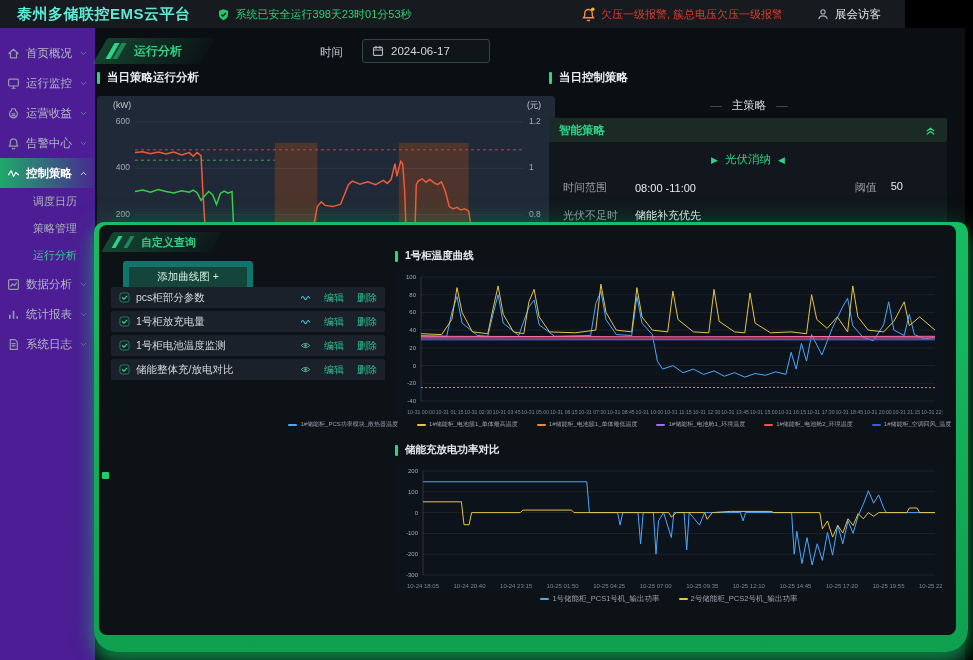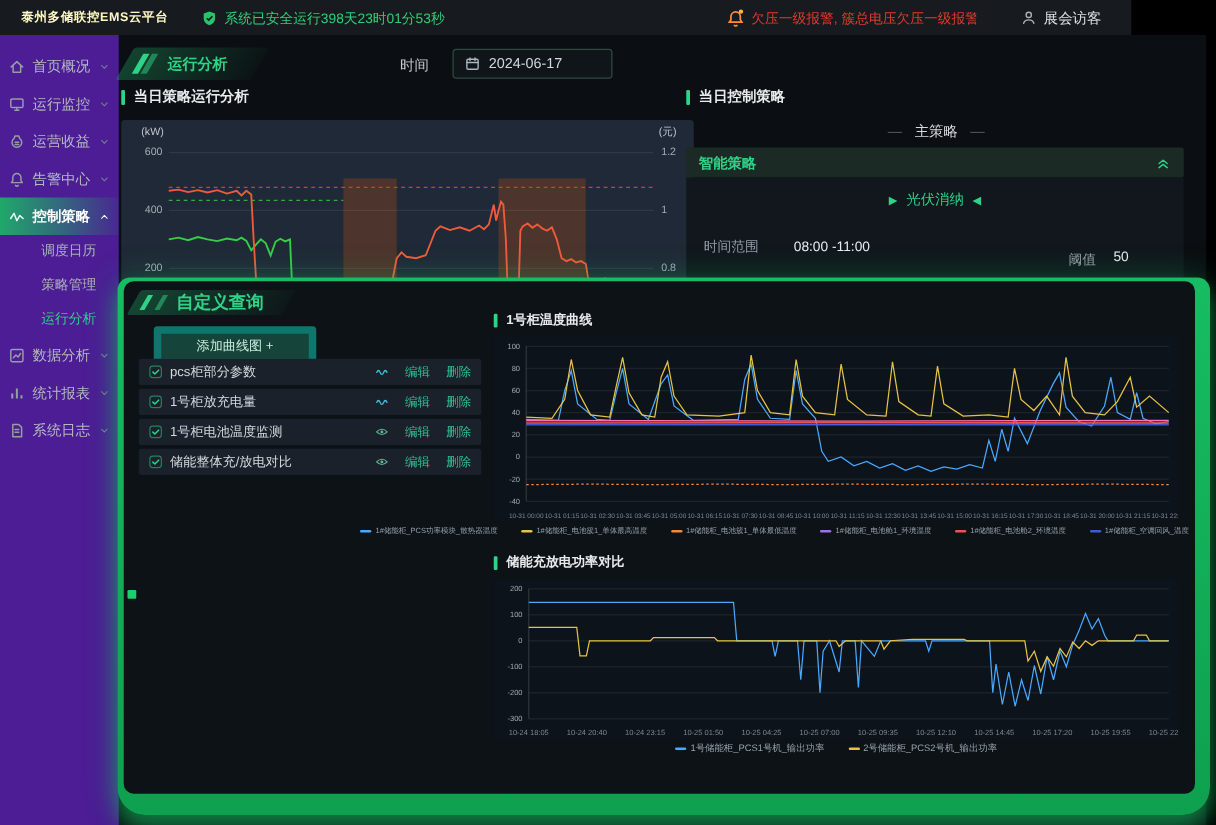--- a/index.html
+++ b/index.html
@@ -3,21 +3,21 @@
 <meta charset="utf-8">
 <style>
   html,body{margin:0;padding:0;background:#000;}
   #app{position:relative;width:973px;height:660px;background:#000;overflow:hidden;
        font-family:"Liberation Sans","DejaVu Sans",sans-serif;-webkit-font-smoothing:antialiased;}
   .ic{display:inline-block;line-height:0}
   .ic svg{display:block}
 
   
   .header{position:absolute;left:0;top:0;width:905px;height:28px;background:#171b20;display:flex;align-items:center;}
-  .brand{margin-left:17px;font-size:10px;font-weight:bold;color:#fef9c3;letter-spacing:.5px;}
+  .brand{margin-left:17px;font-size:15px;font-weight:bold;color:#5eead4;letter-spacing:.5px;}
   .uptime{margin-left:26px;display:flex;align-items:center;gap:6px;color:#2fcf74;font-size:11px;}
   .uptime .ic{width:13px;height:13px}
   .alarm{margin-left:auto;display:flex;align-items:center;gap:5px;color:#e23a2b;font-size:11px;white-space:nowrap;overflow:hidden;max-width:200px;}
   .alarm .ic{width:15px;height:15px;flex:none}
   .huser{margin-left:36px;margin-right:24px;display:flex;align-items:center;gap:6px;color:#dde1e5;font-size:11.5px;}
   .huser .ic{width:12px;height:12px;color:#aab2b9}
 
   
   .main{position:absolute;left:0;top:28px;width:965px;height:632px;background:#0b0e12;}
 
@@ -53,29 +53,29 @@
   .mainstrat i{font-style:normal;color:#56605b;margin:0 10px;}
   .groupbar{position:absolute;left:0;top:48px;width:398px;height:24px;background:#1b2a24;display:flex;align-items:center;padding:0 10px;box-sizing:border-box;border-radius:2px;}
   .groupbar .lb{color:#2fd286;font-size:11.5px;font-weight:bold;flex:1}
   .groupbar .ch{width:13px;height:13px;color:#2fd286}
   .groupbody{position:absolute;left:0;top:72px;width:398px;height:140px;background:#11171d;border-radius:0 0 2px 2px;padding:8px 14px;box-sizing:border-box;}
   .moderow{text-align:center;color:#2fd286;font-size:11.5px;margin-top:2px;}
   .moderow .arr{font-size:9px;margin:0 7px;}
   .cp-row{display:flex;align-items:center;margin-top:13px;font-size:11px;}
   .cp-row .k{width:72px;color:#939ba3;flex:none}
   .cp-row .v{color:#e9eced;}
-  .cp-row .th{margin-left:auto;display:flex;gap:14px;padding-right:30px;margin-top:20px;}
+  .cp-row .th{margin-left:auto;display:flex;gap:14px;padding-right:30px;}
   .cp-row .th .k2{color:#939ba3}
   .cp-row .th .v2{color:#e9eced}
 
   
   .glow{position:absolute;left:94px;top:194px;width:874px;height:430px;background:linear-gradient(180deg,#17bd62,#0ea04f);border-radius:10px 10px 22px 22px;box-shadow:0 12px 16px rgba(17,186,94,.5), 0 2px 26px rgba(17,186,94,.35);padding:3px 12px 17px 5px;box-sizing:border-box;}
   .modal{position:relative;width:100%;height:100%;background:#0d1217;border-radius:8px;overflow:hidden;}
   .m-tab{left:8px;top:7px;height:20px;}
-  .m-tab .lb{font-size:14px;margin-left:10px;margin-right:20px;}
+  .m-tab .lb{font-size:11px;margin-left:10px;margin-right:20px;}
   .m-tab .slash{height:12px;width:4px;margin-left:8px;}
   .addbtn{position:absolute;left:24px;top:36px;width:118px;height:20px;background:#15443a;border:6px solid #0f766e;border-radius:3px;color:#cfeede;font-size:10.5px;display:flex;align-items:center;justify-content:center;cursor:pointer;}
   .qrow{position:absolute;left:12px;width:274px;height:21px;background:#1a212a;border-radius:2px;display:flex;align-items:center;gap:6px;padding:0 8px;box-sizing:border-box;}
   .qrow .ic{width:11px;height:11px;flex:none}
   .qrow .lb{flex:1;font-size:10.5px;color:#d3d9df;white-space:nowrap;overflow:hidden}
   .qrow .tic{color:#3fc6dd}
   .qrow .act{font-size:10px;color:#2fbf92;cursor:pointer;margin-left:7px;}
   .greensq{position:absolute;left:3px;top:247px;width:7px;height:7px;background:#19d06c;border-radius:1px;}
 
   .rcol{position:absolute;left:296px;top:24px;width:548px;}

